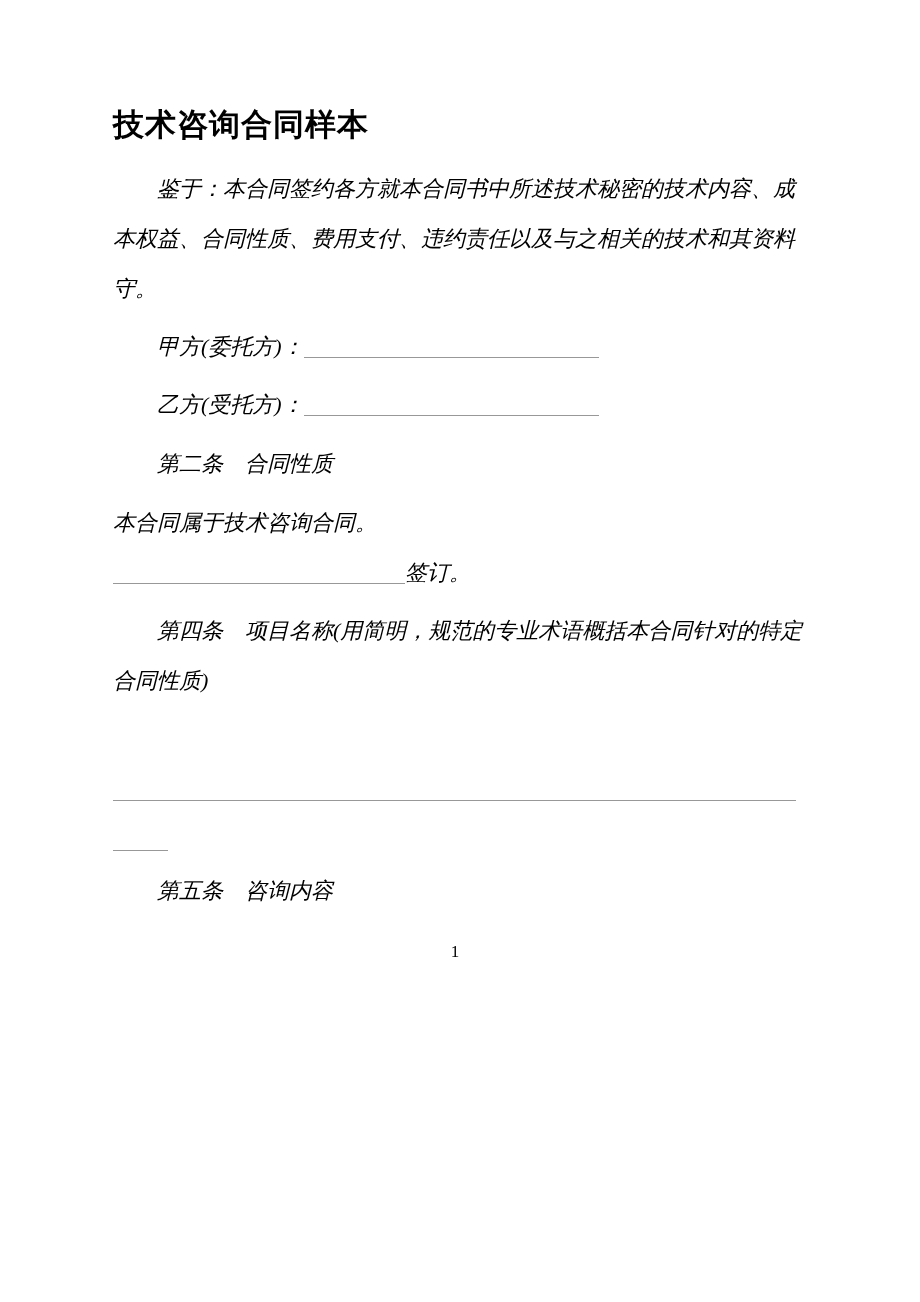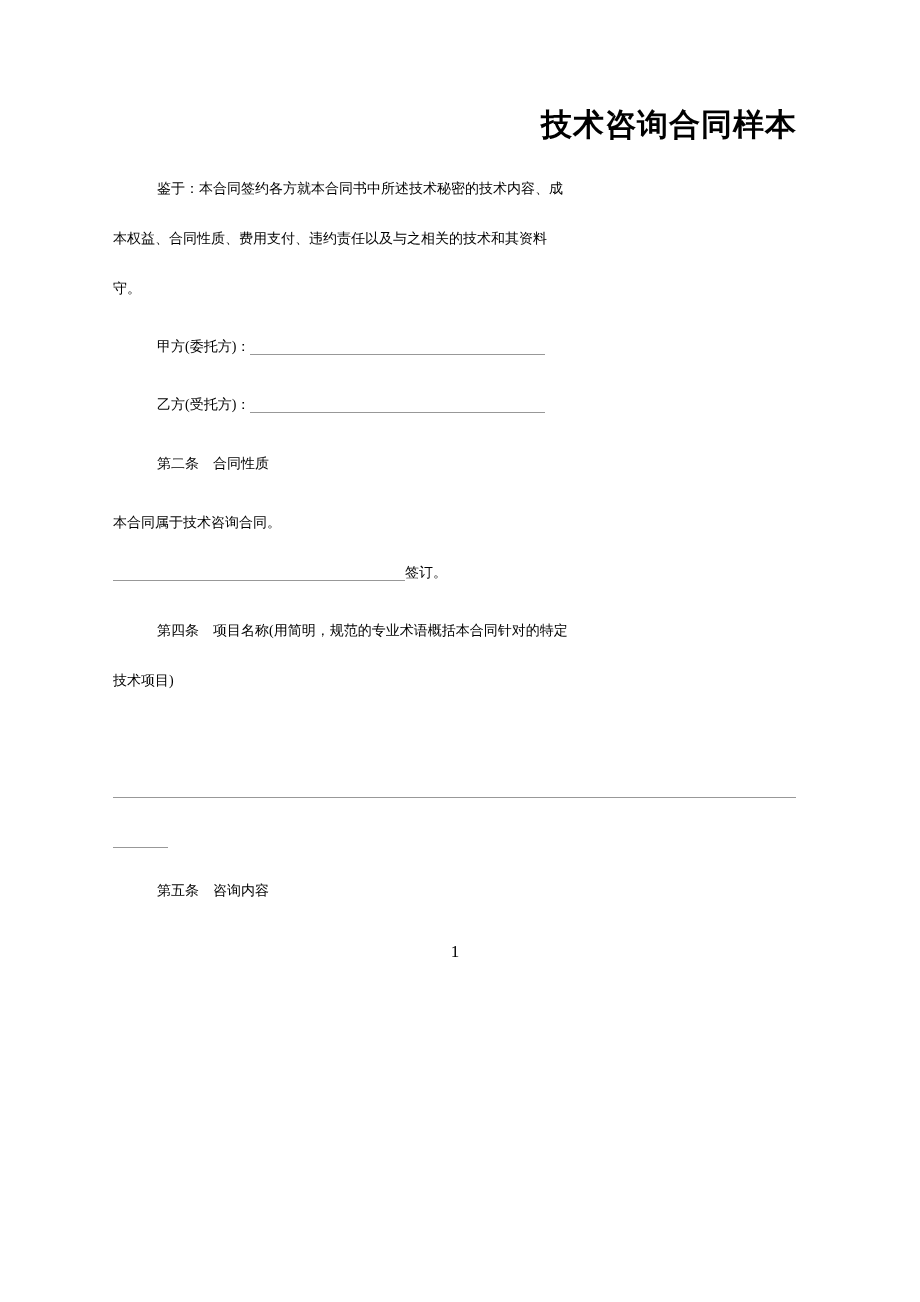--- a/index.html
+++ b/index.html
@@ -12,27 +12,28 @@
     font-family:"Liberation Serif","DejaVu Serif",serif;
     color:#000;
     overflow:hidden;
   }
   .doc-title{
     margin:0;
     font-family:"Liberation Sans","DejaVu Sans",sans-serif;
     font-weight:700;
     font-size:31px;
     line-height:46px;
-    text-align:right;
+    text-align:left;
     letter-spacing:1px;
   }
   .line{
-    font-size:14px;
+    font-size:22px;
     line-height:50px;
     white-space:nowrap;
+    font-style:italic;
   }
   .indent{padding-left:44px;}
   .mt5{margin-top:5px;}
   .mt7{margin-top:7px;}
   .mt8{margin-top:8px;}
   .mt9{margin-top:9px;}
   .mt16{margin-top:16px;}
   .mt26{margin-top:26px;}
   .mt59{margin-top:59px;}
   .mt1{margin-top:1px;}
@@ -81,21 +82,21 @@
 
 
   <div>
     <div class="line">
       <span class="blank w292"></span><span>签订。</span>
     </div>
   </div>
 
   <div>
     <div class="line indent mt8">第四条　项目名称(用简明，规范的专业术语概括本合同针对的特定</div>
-    <div class="line">技术项目)</div>
+    <div class="line">合同性质)</div>
   </div>
 
   <div>
     <div class="line mt59">
       <span class="blank w683"></span>
     </div>
     <div class="line">
       <span class="blank w55"></span>
     </div>
   </div>

